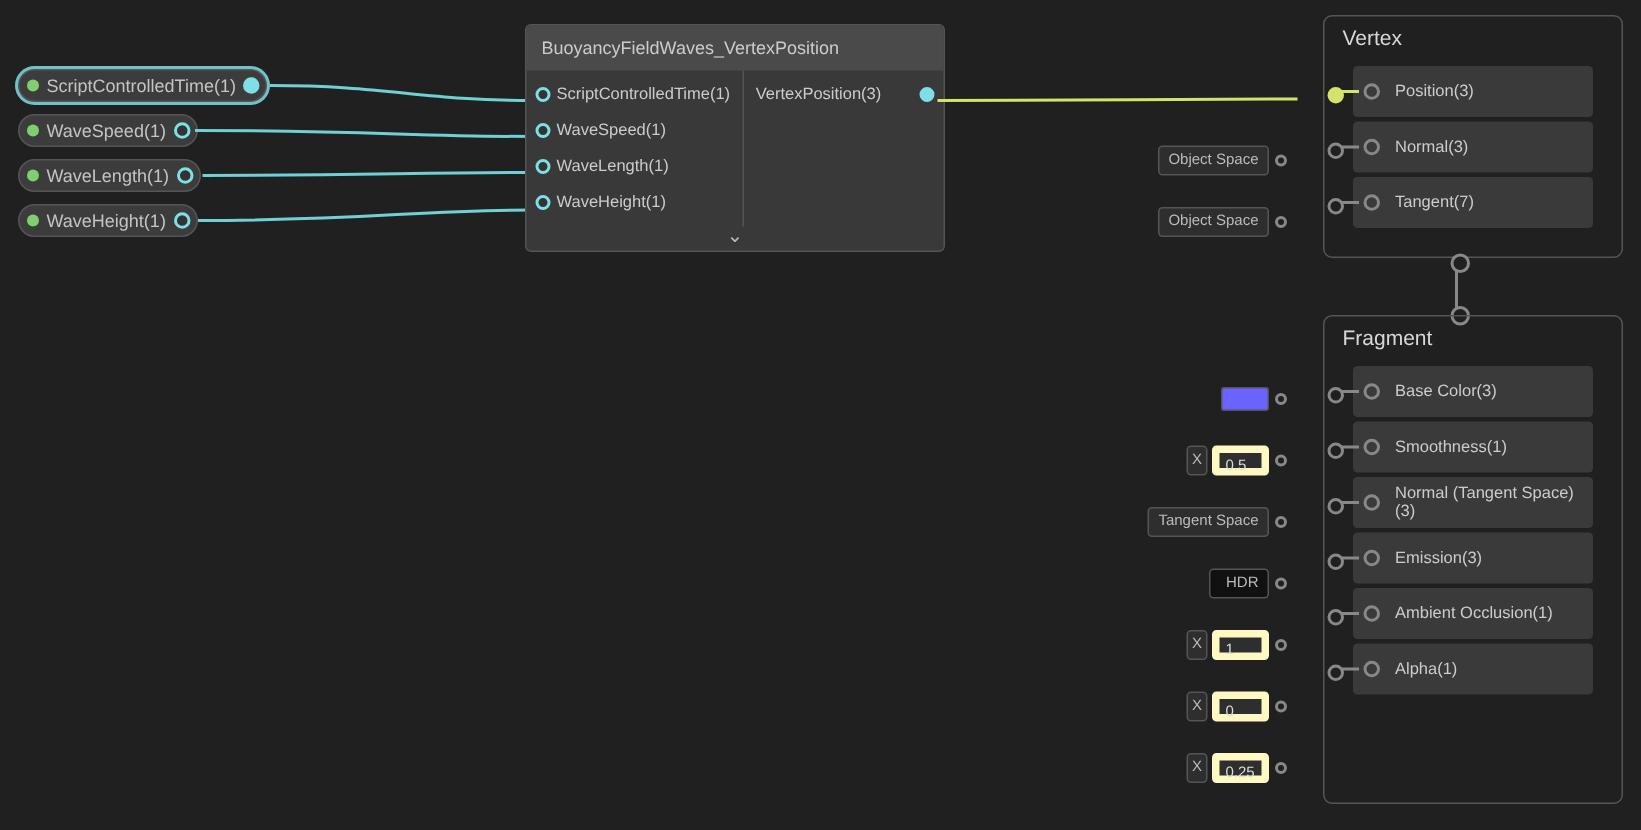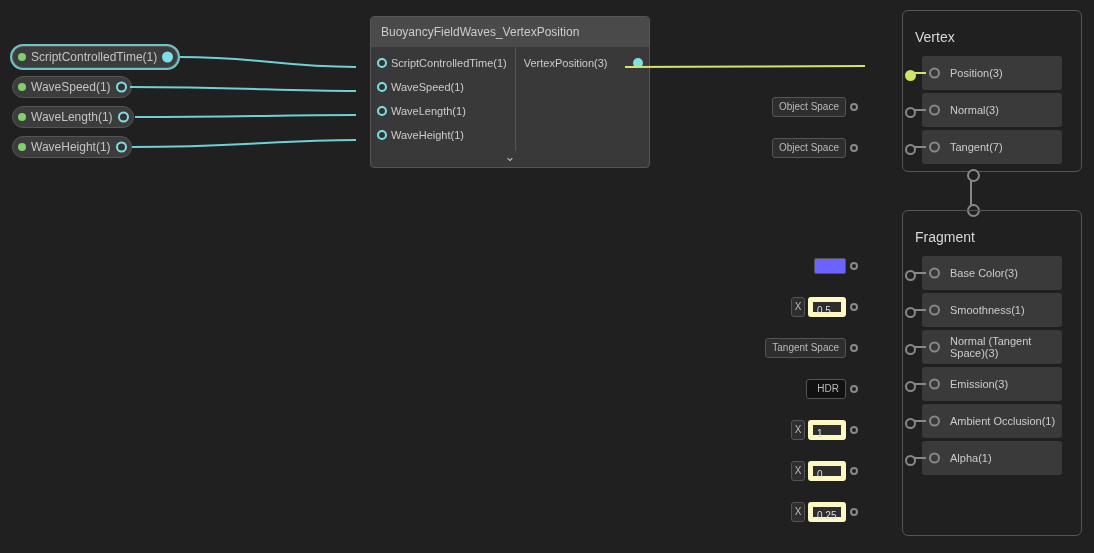--- a/index.html
+++ b/index.html
@@ -2,32 +2,32 @@
 <html><head>
 <meta charset="utf-8">
 <style>
   *{box-sizing:border-box;margin:0;padding:0;font-family:Arial,Helvetica,sans-serif;}
   body{background:#202020;width:1094px;height:553px;position:relative;overflow:hidden;color:#c4c4c4;font-size:12px;}
   .b-node{position:absolute;left:12px;display:flex;align-items:center;background:#3c3c3c;border:1px solid #555;border-radius:11px;height:22px;padding:0 20px 0 18px;}
   .b-node .dot-l{position:absolute;left:5px;top:50%;transform:translateY(-50%);width:8px;height:8px;border-radius:50%;background:#7fcf70;}
   .b-node .dot-r{position:absolute;right:4px;top:50%;transform:translateY(-50%);width:11px;height:11px;border-radius:50%;border:2px solid #7ee0e6;background:#333;}
   .b-node.sel{box-shadow:0 0 0 2px #6fc2c7;}
   .b-node .dot-r.on{background:#7ee0e6;}
-  .sub{position:absolute;left:350px;top:16px;width:280px;background:#393939;border:1px solid #555;border-radius:4px;margin-left:20px;}
+  .sub{position:absolute;left:350px;top:16px;width:280px;background:#393939;border:1px solid #555;border-radius:4px;}
   .sub-hdr{height:30px;line-height:30px;background:#4a4a4a;border-radius:4px 4px 0 0;padding:0 10px;color:#ccc;font-size:12px;}
   .sub-body{display:flex;}
   .sub-col{flex:1;padding:4px 0;}
   .sub-col.l{border-right:1px solid #555;}
   .sub-row{height:24px;line-height:24px;position:relative;padding:0 8px 0 20px;font-size:11px;color:#ccc;}
   .sub-row .pin{position:absolute;left:6px;top:50%;transform:translateY(-50%);width:10px;height:10px;border-radius:50%;border:2px solid #7ee0e6;background:#333;}
   .sub-row.out{padding:0 20px 0 8px;text-align:left;}
   .sub-row.out .pin{left:auto;right:6px;background:#7ee0e6;border-color:#7ee0e6;}
   .sub-exp{text-align:center;color:#bbb;height:16px;line-height:12px;font-size:13px;}
   .edge{position:absolute;pointer-events:none;}
-  .panel{position:absolute;right:12px;width:180px;border:1px solid #555;border-radius:6px;padding:16px 6px;}
+  .panel{position:absolute;right:12px;width:200px;border:1px solid #555;border-radius:6px;padding:4px 6px;}
   .panel-title{color:#d8d8d8;font-size:14px;padding:2px 6px 8px;}
   .slot{position:relative;height:34px;margin:3px 13px;background:#3a3a3a;border-radius:3px;display:flex;align-items:center;padding-left:28px;font-size:11px;color:#ccc;}
   .slot .ring{position:absolute;left:7px;top:50%;transform:translateY(-50%);width:11px;height:11px;border-radius:50%;border:2px solid #888;}
   .slot .stem{position:absolute;left:-12px;top:50%;transform:translateY(-50%);width:16px;height:2px;background:#888;}
   .slot .stem::before{content:"";position:absolute;left:-5px;top:-2.5px;width:7px;height:7px;border-radius:50%;border:2px solid #888;background:#202020;}
   .slot.pos .stem,.slot.pos .stem::before{border-color:#d4e36b;background:#d4e36b;}
   .slot.pos .stem::before{background:#d4e36b;}
   .slot.pos .stem{background:#d4e36b;}
   .inline-in{position:absolute;right:236px;display:flex;align-items:center;gap:4px;height:34px;}
   .tag{background:#2e2e2e;border:1px solid #555;border-radius:3px;height:20px;line-height:18px;padding:0 6px;font-size:10px;color:#bbb;}

